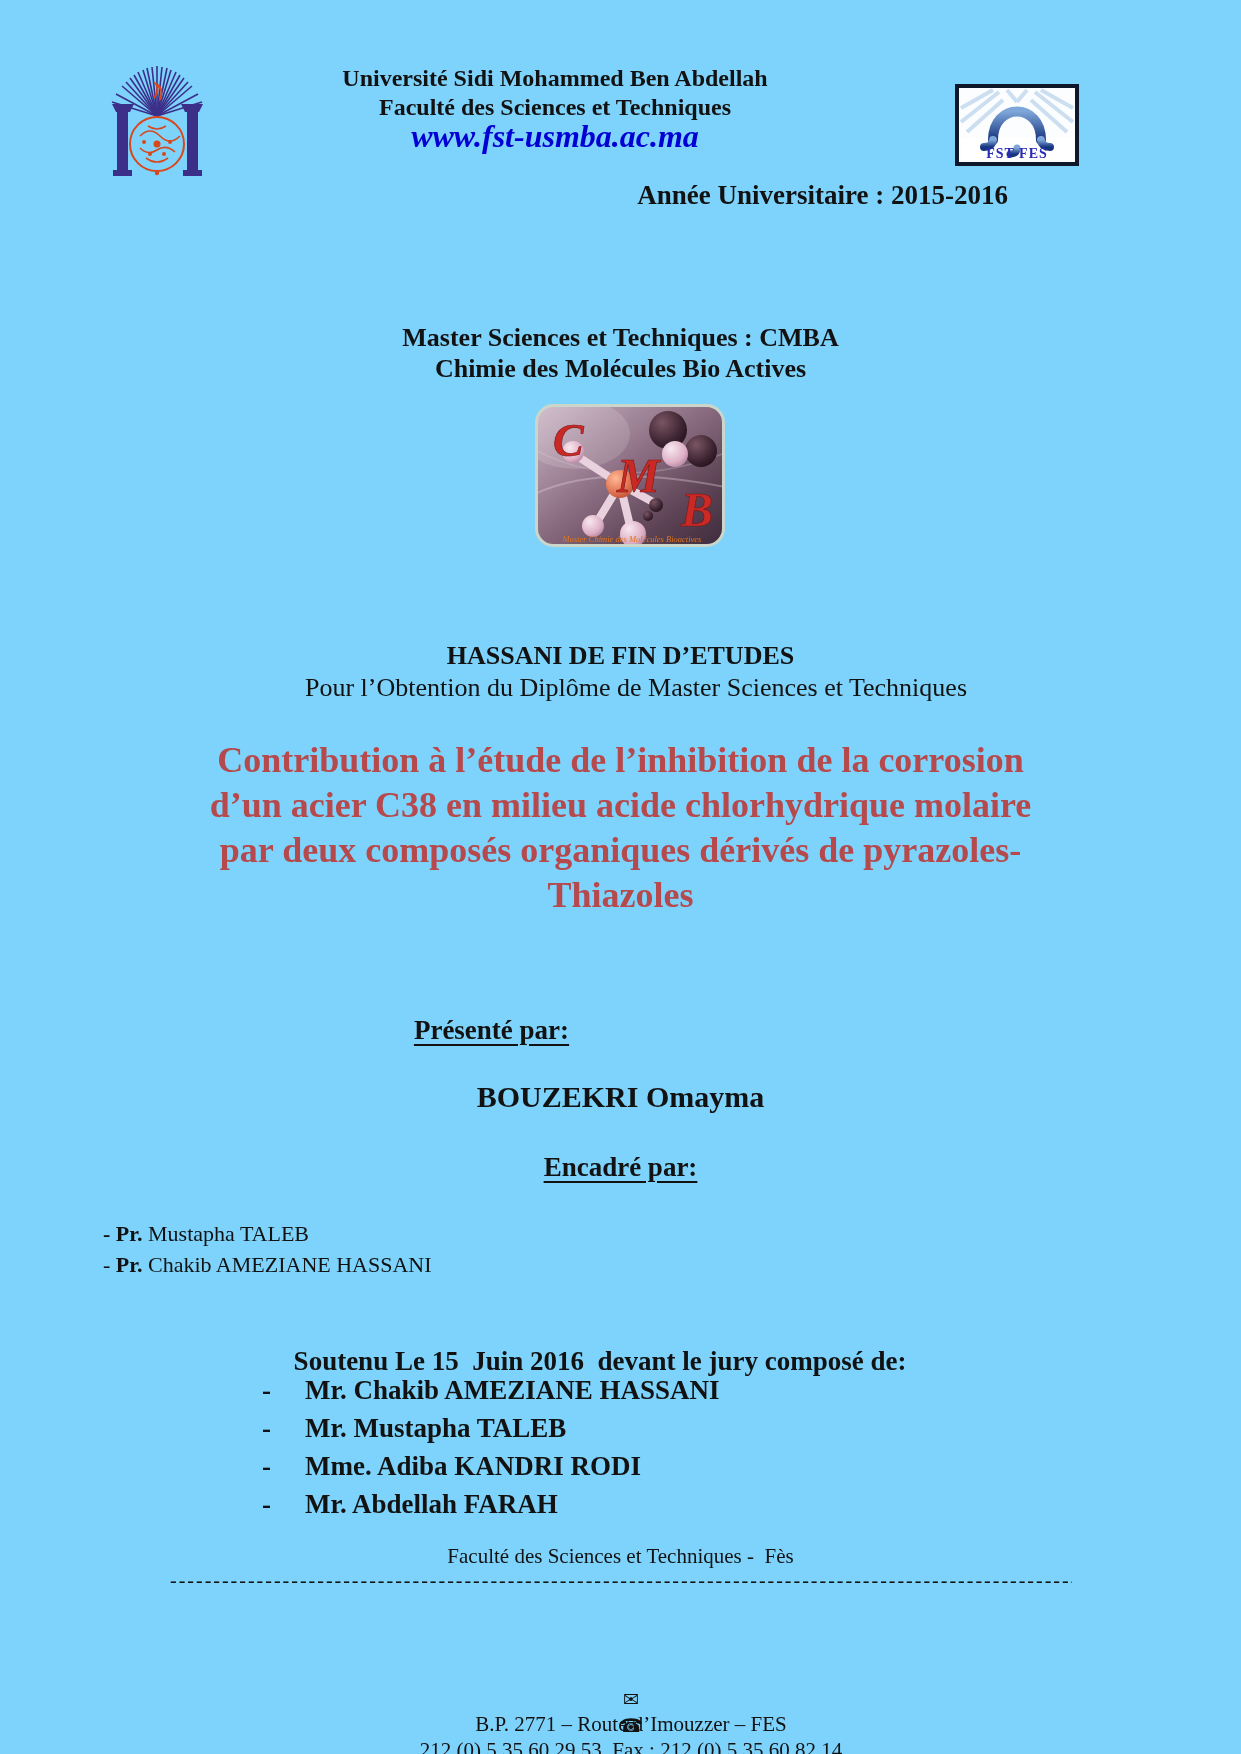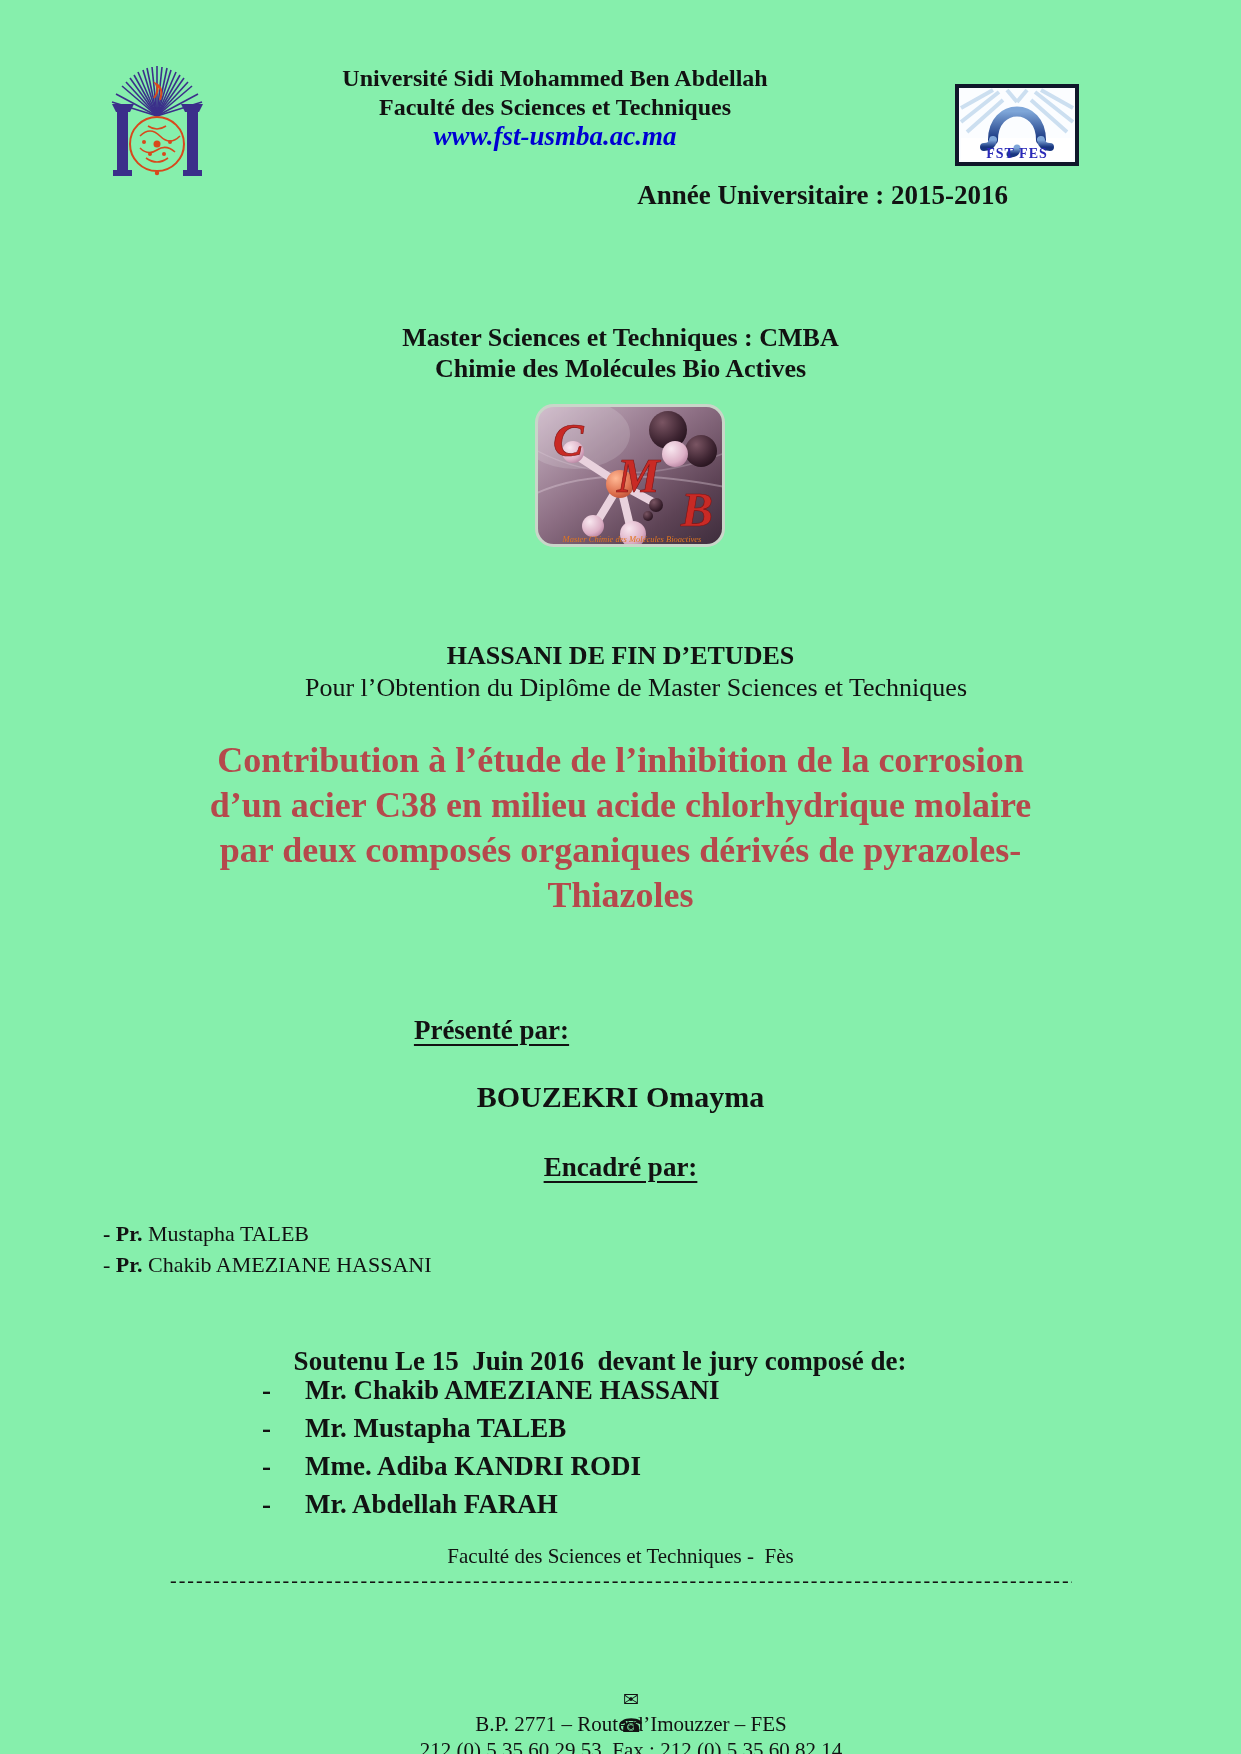--- a/index.html
+++ b/index.html
@@ -1,30 +1,30 @@
 <!DOCTYPE html>
 <html lang="fr" style="--title-color: #b5494c;"><head>
 <meta charset="utf-8">
 <style>
   :root{ --title-color:#b5494c; --link-blue:#0000d2; --ink:#121212; }
   *{ box-sizing:border-box; }
   html,body{ margin:0; padding:0; background:#ffffff; }
   .page{
     position:relative; width:1241px; height:1754px; margin:0 auto;
-    background:#86efac; overflow:hidden;
+    background:#7dd3fc; overflow:hidden;
     font-family:"Liberation Serif","DejaVu Serif",serif; color:var(--ink);
   }
   .abs{ position:absolute; }
   .center{ text-align:center;margin-top:40px; }
 
   
   .emblem{ left:100px; top:60px; width:115px; height:128px; }
   .hdr-block{ left:155px; top:64px; width:800px; text-align:center; line-height:29px; }
   .hdr-line{ font-weight:bold; font-size:24px; }
-  .hdr-site{ font-weight:bold; font-style:italic; font-size:27px; color:var(--link-blue); text-decoration:none; display:inline-block;font-family:Liberation Serif, serif; }
+  .hdr-site{ font-weight:bold; font-style:italic; font-size:32px; color:var(--link-blue); text-decoration:none; display:inline-block;font-family:Liberation Serif, serif; }
   .fst-logo{ left:955px; top:84px; width:124px; height:82px; border:4px solid #0f172a; background:#fbfdff; }
   .annee{ left:0; top:180px; width:1008px; text-align:right; font-weight:bold; font-size:27px; }
 
   
   .master{ left:0; top:282px; width:1241px; font-weight:bold; font-size:26px; line-height:31px; }
   .cmb-logo{ left:535px; top:404px; width:190px; height:143px; }
 
   
   .memoire-h{ left:0; top:601px; width:1241px; font-weight:bold; font-size:26px; }
   .memoire-s{ left:0; top:633px; width:1241px; font-size:26px;padding-left:31px; }

